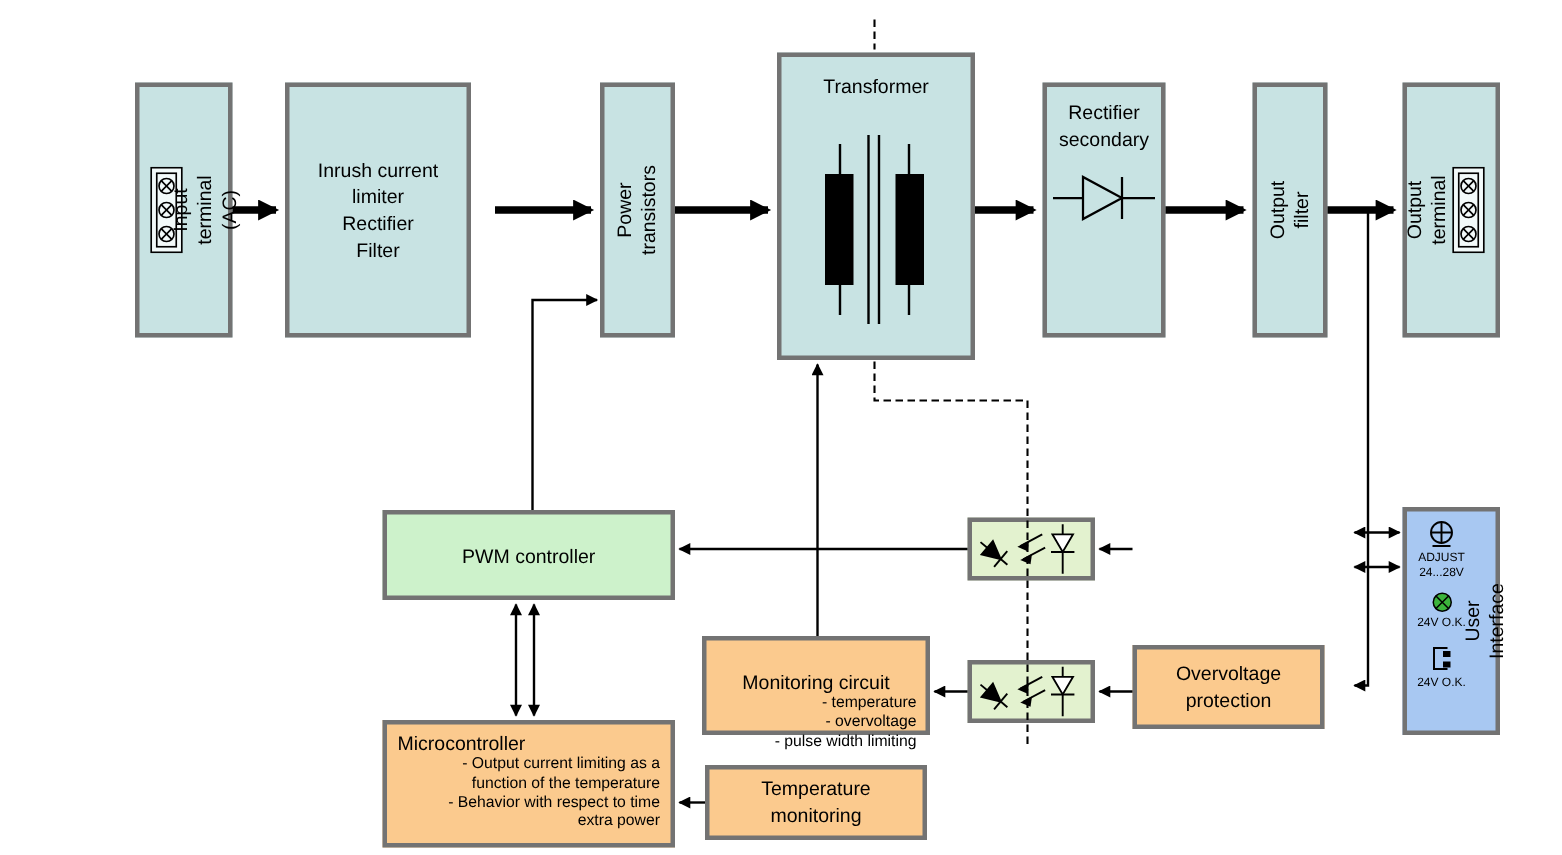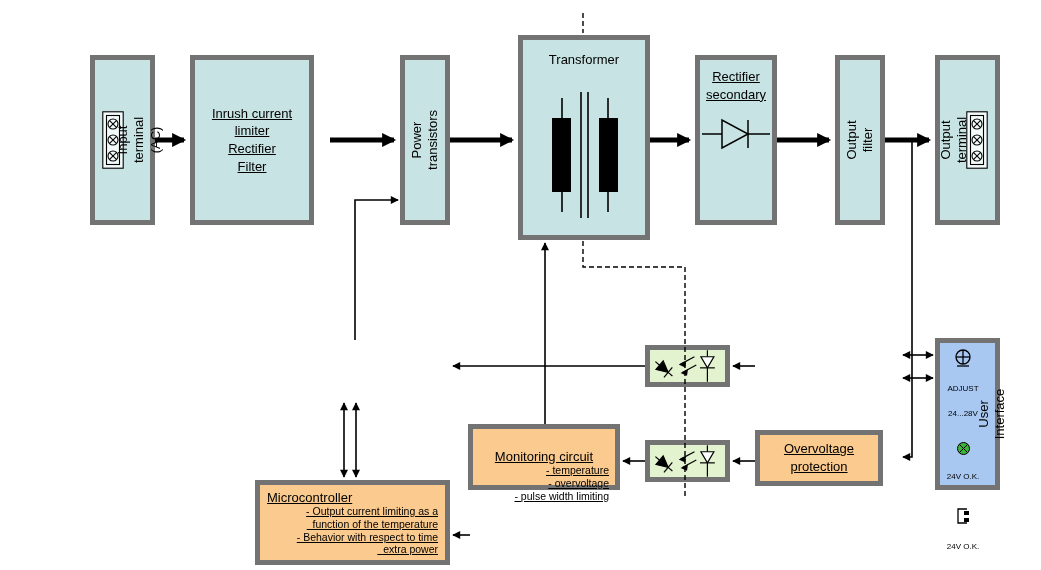--- a/index.html
+++ b/index.html
@@ -1,40 +1,40 @@
 <!DOCTYPE html>
 <html><head>
 <meta charset="utf-8">
 <style>
   html,body { margin:0; padding:0; background:#fff; }
   .canvas {
     position:relative; width:1041px; height:570px; background:#ffffff;
     font-family:"Liberation Sans", sans-serif; color:#000; font-size:13px;
     overflow:hidden;
   }
-  .box { position:absolute; border:5px solid #737373; box-sizing:border-box;text-decoration:underline; }
+  .box { position:absolute; border:3px solid #737373; box-sizing:border-box; }
   .teal   { background:#c8e3e3; }
   .green  { background:#cdf2cb; }
   .orange { background:#fbca8e; }
   .blue   { background:#a8c8f2; }
   .opto   { background:#e3f2cf; }
   .center { display:flex; align-items:center; justify-content:center; text-align:center; }
   .col    { display:flex; flex-direction:column; align-items:center; }
   .pre    { white-space:pre-line; line-height:1.35; }
   .vtext {
     position:absolute; top:50%;
     transform:translate(-50%,-50%) rotate(-90deg);
     white-space:pre-line; text-align:center; line-height:1.25;
   }
   .wires { position:absolute; left:0; top:0; z-index:5; pointer-events:none; }
   .smallitems { font-size:10.5px; line-height:1.22; white-space:pre; text-align:right; }
   .blocktitle { font-size:13px; }
   .ui-col {
     position:absolute; left:2px; top:5px; width:42px;
-    display:flex; flex-direction:column; align-items:center; gap:16px;
+    display:flex; flex-direction:column; align-items:center; gap:1px;
     font-size:8px; line-height:1.15; text-align:center;
   }
   .abs { position:absolute; }
 </style>
 </head>
 <body>
 
 <div class="canvas">
 
   <div class="box teal" style="left:90px;top:55px;width:65px;height:170px">
@@ -113,20 +113,23 @@
         <circle cx="11" cy="29" r="5"></circle>
           <line x1="7.6" y1="25.6" x2="14.4" y2="32.4"></line>
           <line x1="14.4" y1="25.6" x2="7.6" y2="32.4"></line>
         <circle cx="11" cy="45" r="5"></circle>
           <line x1="7.6" y1="41.6" x2="14.4" y2="48.4"></line>
           <line x1="14.4" y1="41.6" x2="7.6" y2="48.4"></line>
       </g>
     </svg>
   </div>
 
+  <div class="box green center" style="left:255px;top:340px;width:195px;height:60px">
+    <div>PWM controller</div>
+  </div>
 
 
   <div class="box orange center" style="left:755px;top:430px;width:128px;height:56px">
     <div class="pre">Overvoltage
 protection</div>
   </div>
 
   <div class="box orange" style="left:468px;top:424px;width:152px;height:66px;padding:20px 6px">
     <div class="blocktitle" style="text-align:center">Monitoring circuit</div>
     <div class="smallitems">- temperature
@@ -135,20 +138,24 @@
   </div>
 
   <div class="box orange" style="left:255px;top:480px;width:195px;height:85px;padding:5px 7px">
     <div class="blocktitle">Microcontroller</div>
     <div class="smallitems">- Output current limiting as a
   function of the temperature
 - Behavior with respect to time
   extra power</div>
   </div>
 
+  <div class="box orange center" style="left:470px;top:510px;width:148px;height:50px">
+    <div class="pre">Temperature
+monitoring</div>
+  </div>
 
   <div class="box opto center" style="left:645px;top:345px;width:85px;height:42px">
     <svg width="81" height="38" viewBox="0 0 81 38">
       <g stroke="#000" stroke-width="1.3" fill="none">
         <line x1="62" y1="2" x2="62" y2="9"></line>
         <polygon points="55,9 69,9 62,21" fill="#fff"></polygon>
         <line x1="54" y1="21" x2="70" y2="21"></line>
         <line x1="62" y1="21" x2="62" y2="36"></line>
         <line x1="48" y1="9" x2="33" y2="17"></line>
         <line x1="50" y1="18" x2="35" y2="26"></line>

